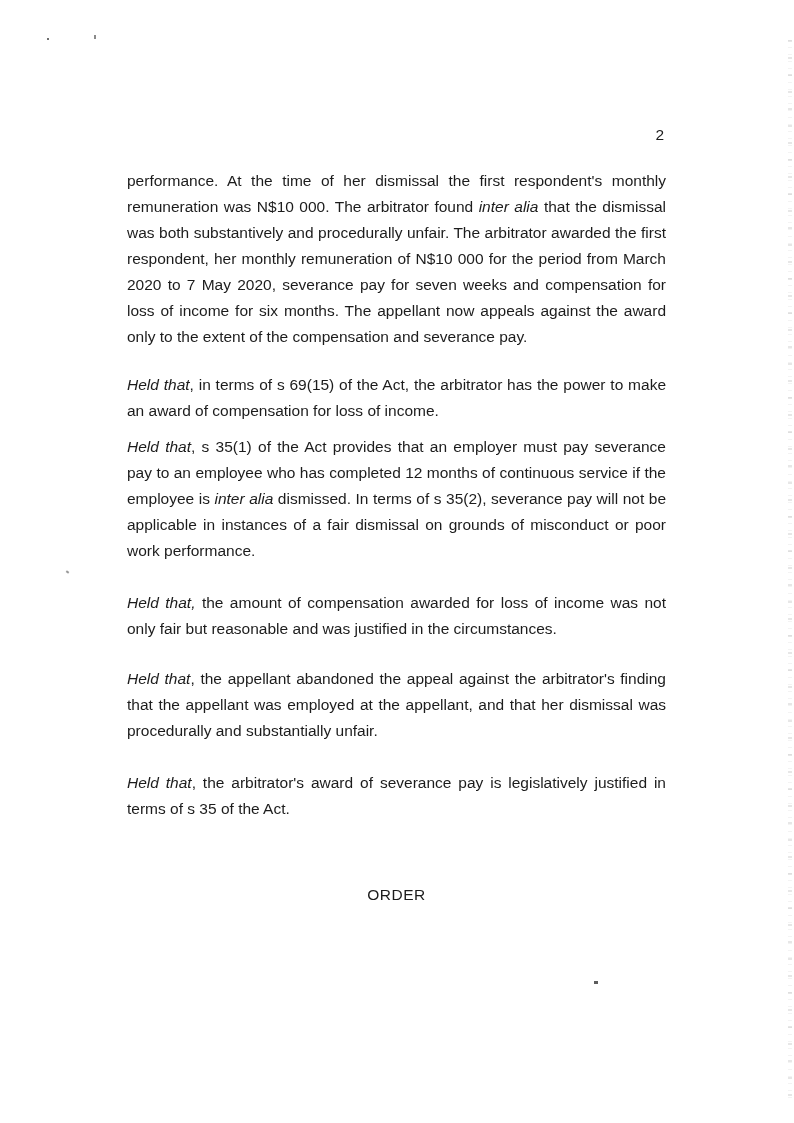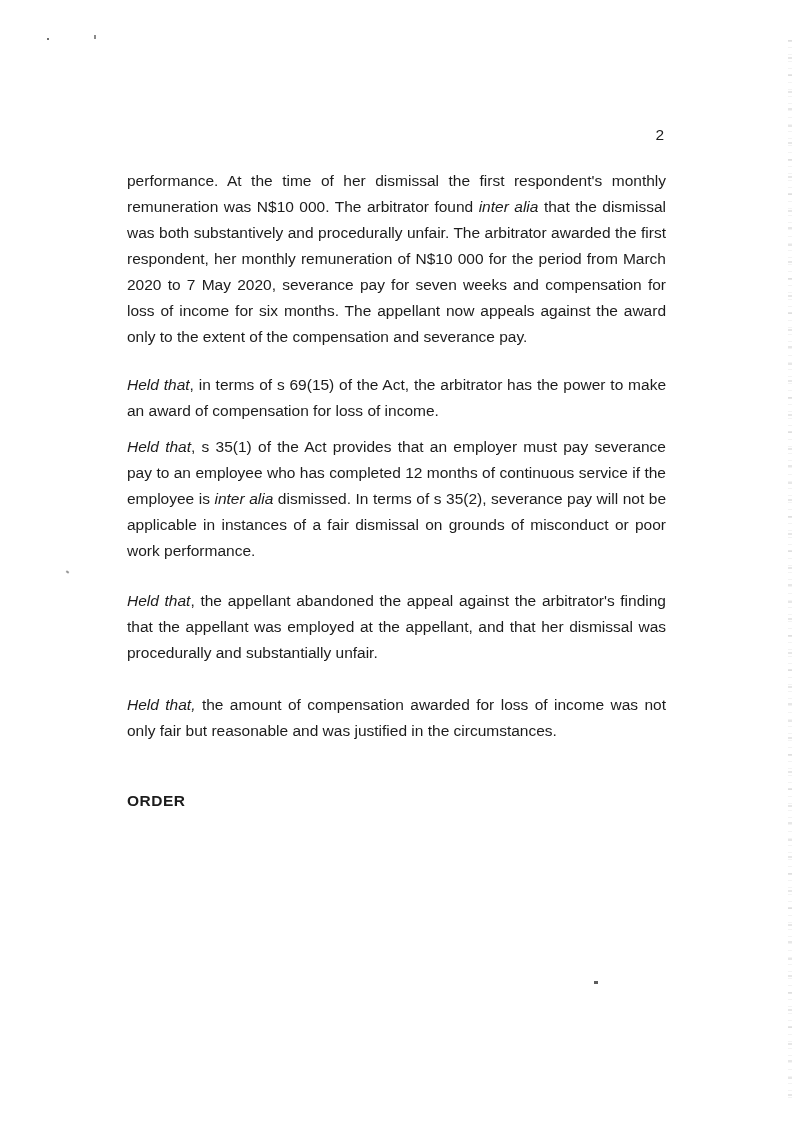--- a/index.html
+++ b/index.html
@@ -35,23 +35,23 @@
     text-align: justify;
   }
   .p1 { margin-top: 20px; }
   .p2 { margin-top: 22px; }
   .p3 { margin-top: 10px; }
   .p4 { margin-top: 24px; }
   .p5 { margin-top: 26px; }
   .p6 { margin-top: 26px; }
   .italic { font-style: italic; }
   .order-heading {
-    margin-top: 44px;
-    text-align: left;
-    font-weight: bold;
+    margin-top: 60px;
+    text-align: center;
+    font-weight: normal;
     letter-spacing: 0.5px;
   }
   
   .edge-artifacts {
     position: absolute;
     top: 40px;
     bottom: 20px;
     right: 2px;
     width: 4px;
     background:
@@ -85,24 +85,25 @@
   <div class="content">
 
     <div class="page-number">2</div>
 
     <p class="body-para p1"><span>performance. At the time of her dismissal the first respondent's monthly remuneration was N$10 000. The arbitrator found </span><span class="italic">inter alia</span><span> that the dismissal was both substantively and procedurally unfair. The arbitrator awarded the first respondent, her monthly remuneration of N$10 000 for the period from March 2020 to 7 May 2020, severance pay for seven weeks and compensation for loss of income for six months. The appellant now appeals against the award only to the extent of the compensation and severance pay.</span></p>
 
     <p class="body-para p2"><span class="italic">Held that</span><span>, in terms of s 69(15) of the Act, the arbitrator has the power to make an award of compensation for loss of income.</span></p>
 
     <p class="body-para p3"><span class="italic">Held that</span><span>, s 35(1) of the Act provides that an employer must pay severance pay to an employee who has completed 12 months of continuous service if the employee is </span><span class="italic">inter alia</span><span> dismissed.  In terms of s 35(2), severance pay will not be applicable in instances of a fair dismissal on grounds of misconduct or poor work performance.</span></p>
 
+    <p class="body-para p5"><span class="italic">Held that,</span><span> the amount of compensation awarded for loss of income was not only fair but reasonable and was justified in the circumstances.</span></p>
+
     <p class="body-para p4"><span class="italic">Held that</span><span>, the appellant abandoned the appeal against the arbitrator's finding that the appellant was employed at the appellant, and that her dismissal was procedurally and substantially unfair.</span></p>
 
-    <p class="body-para p5"><span class="italic">Held that,</span><span> the amount of compensation awarded for loss of income was not only fair but reasonable and was justified in the circumstances.</span></p>
-
+    <p class="body-para p6"><span class="italic">Held that</span><span>, the arbitrator's award of severance pay is legislatively justified in terms of s 35 of the Act.</span></p>
 
     <div class="order-heading">ORDER</div>
 
   </div>
 
   <div class="edge-artifacts"></div>
   <div class="speck speck-a"></div>
   <div class="speck speck-b"></div>
   <div class="speck speck-c"></div>
   <div class="speck speck-d"></div>

